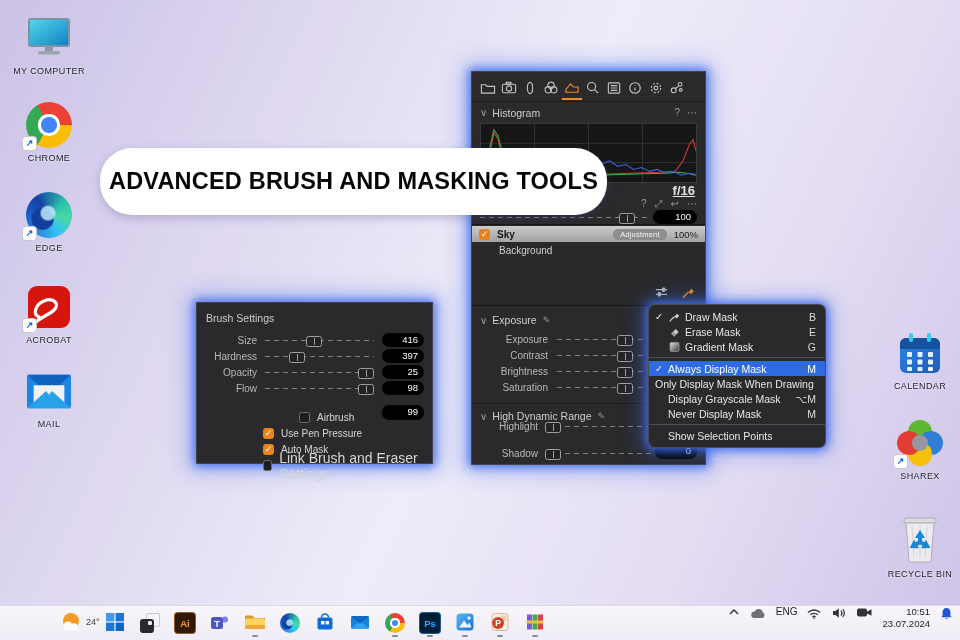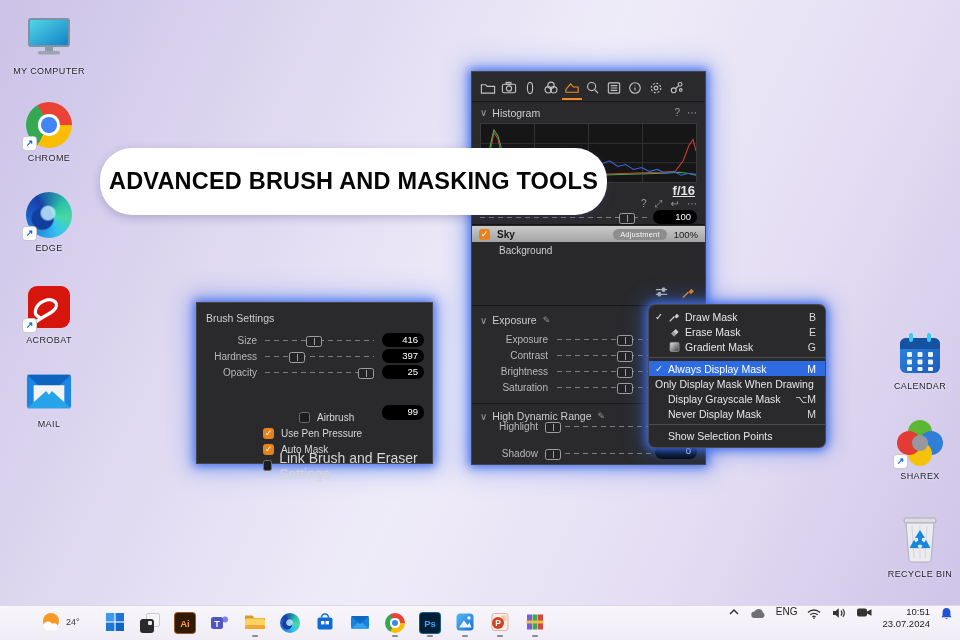--- a/index.html
+++ b/index.html
@@ -73,21 +73,21 @@
   
   #taskbar{position:absolute;left:0;bottom:0;width:960px;height:34px;background:linear-gradient(#f8f6fb,#efecf5);
      border-top:1px solid #dcd8e6;z-index:50;}
   .tbtn{position:relative;width:28px;height:28px;border:0;background:transparent;padding:0;margin:0;
      display:flex;align-items:center;justify-content:center;}
   .tbtn.dot::after{content:"";position:absolute;left:50%;bottom:0;transform:translateX(-50%);width:6px;height:2.5px;border-radius:2px;background:#8a8a94;}
   #apps{position:absolute;left:101px;top:3px;display:flex;gap:7px;}
   #tray{position:absolute;right:6px;top:0;height:34px;display:flex;gap:9px;}
   .trayico svg{display:block;}
   #clock{text-align:right;font-size:9.5px;color:#1c1c1c;line-height:1.25;}
-  #weather{position:absolute;left:40px;top:4px;width:58px;height:26px;display:flex;align-items:flex-end;}
+  #weather{position:absolute;left:60px;top:4px;width:58px;height:26px;display:flex;align-items:flex-end;}
   #temp{font-size:9px;color:#3a3a3a;margin-left:2px;margin-bottom:9px;}
 
   .sq{border-radius:4px;display:flex;align-items:center;justify-content:center;font-weight:bold;}
 </style>
 </head>
 <body>
 
 <div id="screen">
 
   <div class="dicon" style="left:10px;top:15px;">
@@ -408,20 +408,27 @@
         </span>
       <span class="pill" style="min-width:30px;">397</span>
     </div>
     <div class="prow" style="left:8px;top:62px;right:8px;height:14px;gap:8px;">
       <span class="srlabel" style="width:52px;">Opacity</span>
       <span class="track">
           <span class="handle" style="left:93%;"></span>
         </span>
       <span class="pill" style="min-width:30px;">25</span>
     </div>
+    <div class="prow" style="left:8px;top:78px;right:8px;height:14px;gap:8px;">
+      <span class="srlabel" style="width:52px;">Flow</span>
+      <span class="track">
+          <span class="handle" style="left:93%;"></span>
+        </span>
+      <span class="pill" style="min-width:30px;">98</span>
+    </div>
     <div class="prow" style="right:8px;top:93px;height:13px;">
       <span class="pill" style="min-width:30px;margin-top:20px;">99</span>
     </div>
 
     <div class="prow" style="left:54px;top:108px;height:13px;gap:7px;padding-left:48px;">
       <span class="cbox"></span>
       <span style="font-size:10px;color:#d6d6d6;">Airbrush</span>
     </div>
     <div class="prow" style="left:66px;top:124px;height:13px;gap:7px;">
       <span class="cbox on">✓</span>

